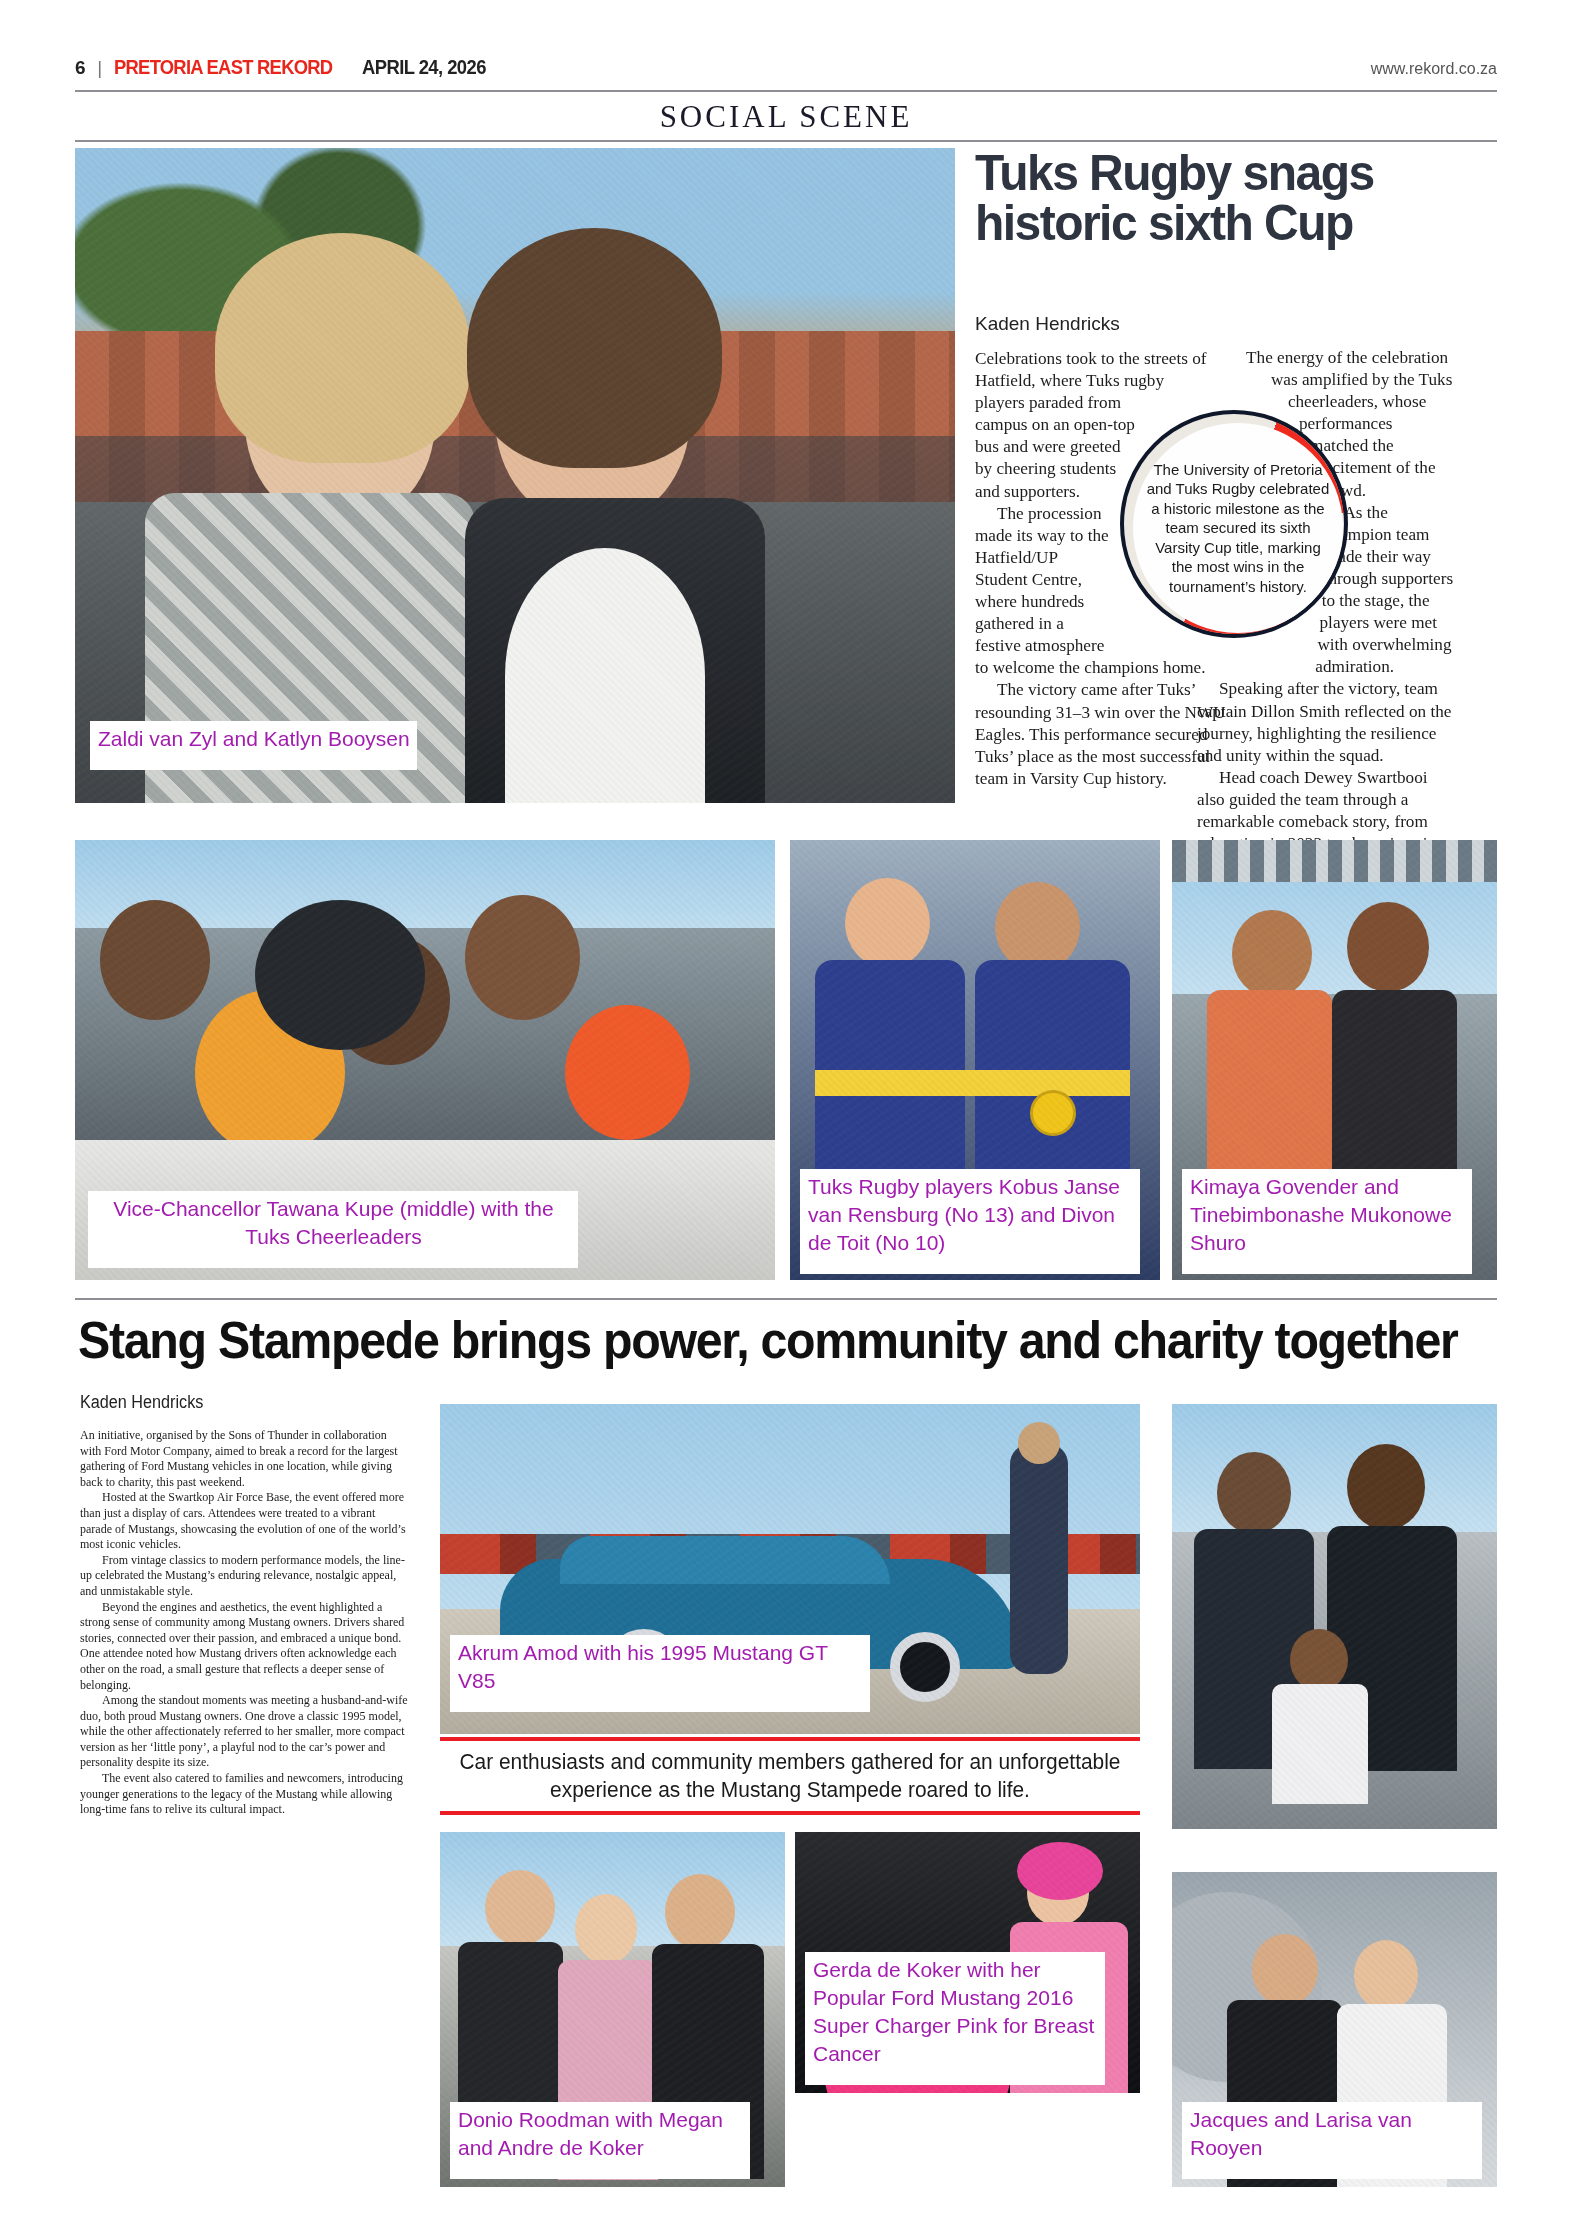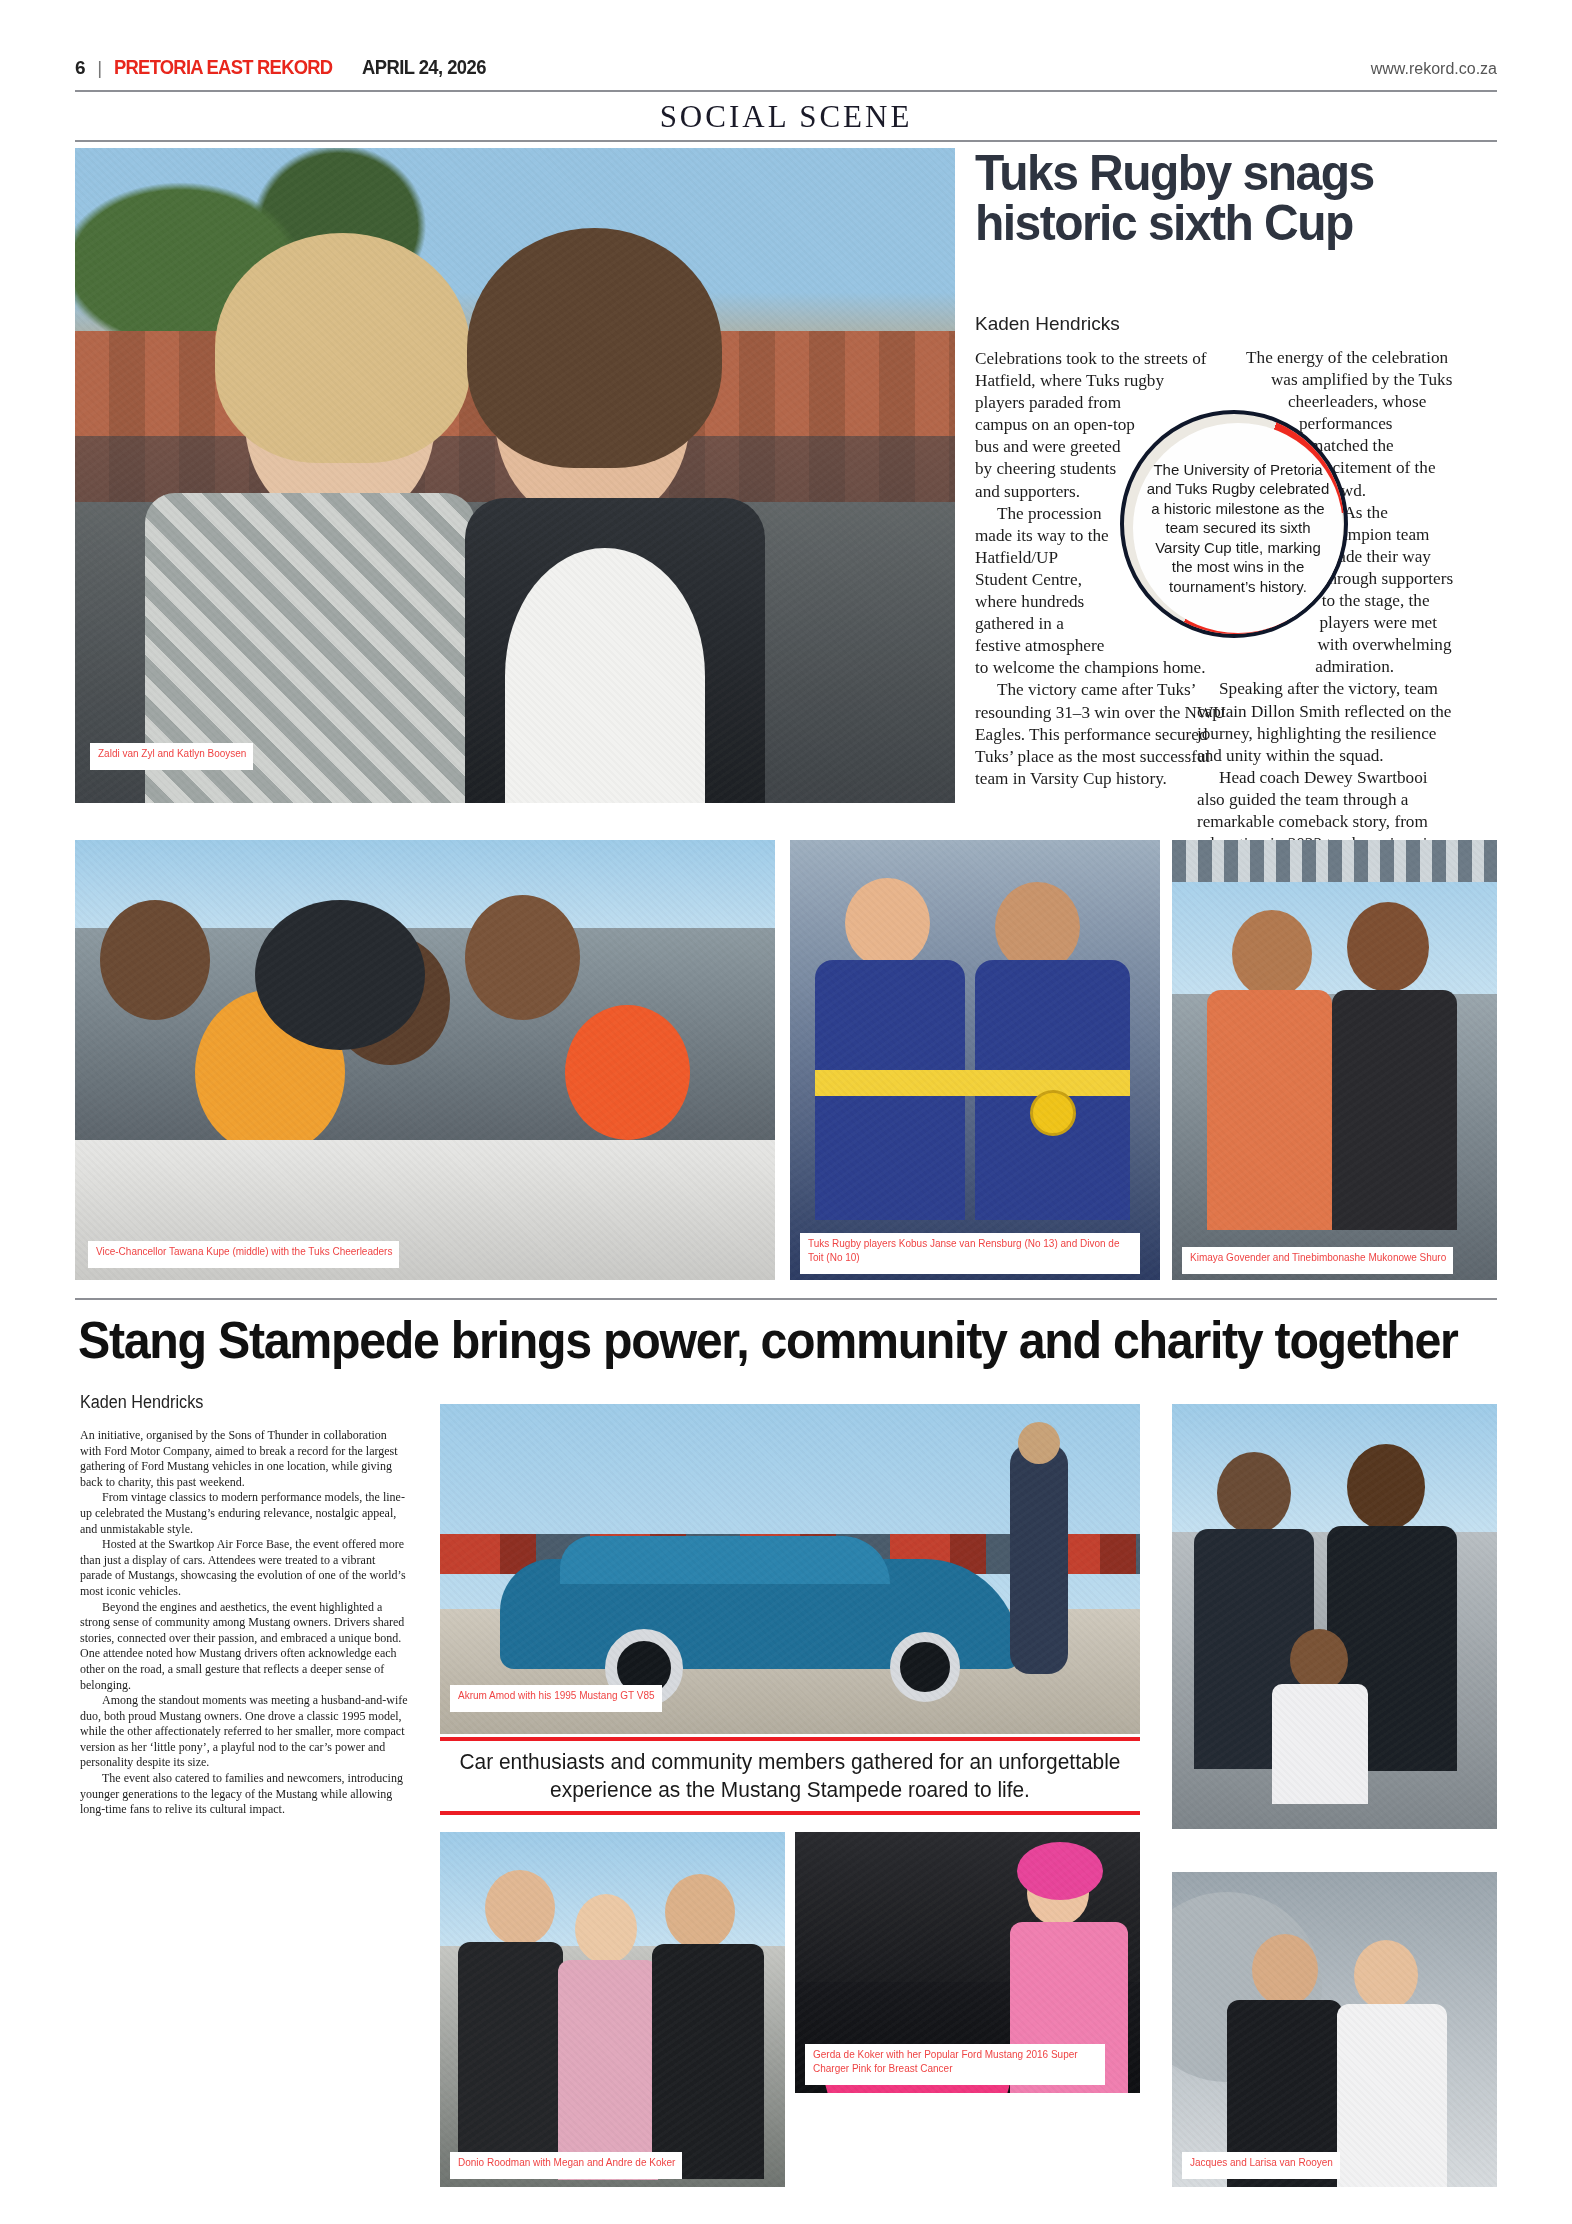--- a/index.html
+++ b/index.html
@@ -44,23 +44,23 @@
     text-align: center; font-family: "Liberation Serif", serif;
     font-size: 31px; letter-spacing: 3px; color: #1a1a28; line-height: 42px;
   }
   .rule-under-section { position: absolute; left: 75px; top: 140px; width: 1422px; height: 2px; background: #8d8f95; }
 
   
   .photo { position: absolute; overflow: hidden; background: #cfd3d6; }
   .photo .ph-layer { position: absolute; inset: 0; }
 
   .caption {
-    position: absolute; background: #ffffff; color: #ef4444;
-    font-family: "Liberation Sans", sans-serif; font-size: 10px; line-height: 1.33;
-    padding: 4px 7px 10px 8px; white-space: pre-line; z-index: 6;
+    position: absolute; background: #ffffff; color: #a21caf;
+    font-family: "Liberation Sans", sans-serif; font-size: 21px; line-height: 1.33;
+    padding: 4px 7px 17px 8px; white-space: pre-line; z-index: 6;
   }
 
   
   .a1-headline {
     position: absolute; left: 975px; top: 148px; width: 530px;
     font-family: "Liberation Sans", sans-serif; font-weight: bold;
     font-size: 50px; line-height: 1.0; letter-spacing: -1.6px; color: #2e3440;
     transform: scaleX(0.96); transform-origin: left top;
   }
   .a1-byline {
@@ -255,22 +255,22 @@
     <div style="position:absolute; left:160px; top:150px; width:125px; height:240px; background:#2a2a2e; border-radius:14px 14px 0 0;"></div>
     <div class="caption" style="left:10px; bottom:6px; max-width:290px;">Kimaya Govender and Tinebimbonashe Mukonowe Shuro</div>
   </div>
 
   <div class="rule-mid"></div>
   <h1 class="a2-headline">Stang Stampede brings power, community and charity together</h1>
   <div class="a2-byline">Kaden Hendricks</div>
 
   <div class="col-text a2-col">
     <p>An initiative, organised by the Sons of Thunder in collaboration with Ford Motor Company, aimed to break a record for the largest gathering of Ford Mustang vehicles in one location, while giving back to charity, this past weekend.</p>
+    <p>Hosted at the Swartkop Air Force Base, the event offered more than just a display of cars. Attendees were treated to a vibrant parade of Mustangs, showcasing the evolution of one of the world’s most iconic vehicles.</p>
     <p>From vintage classics to modern performance models, the line-up celebrated the Mustang’s enduring relevance, nostalgic appeal, and unmistakable style.</p>
-    <p>Hosted at the Swartkop Air Force Base, the event offered more than just a display of cars. Attendees were treated to a vibrant parade of Mustangs, showcasing the evolution of one of the world’s most iconic vehicles.</p>
     <p>Beyond the engines and aesthetics, the event highlighted a strong sense of community among Mustang owners. Drivers shared stories, connected over their passion, and embraced a unique bond. One attendee noted how Mustang drivers often acknowledge each other on the road, a small gesture that reflects a deeper sense of belonging.</p>
     <p>Among the standout moments was meeting a husband-and-wife duo, both proud Mustang owners. One drove a classic 1995 model, while the other affectionately referred to her smaller, more compact version as her ‘little pony’, a playful nod to the car’s power and personality despite its size.</p>
     <p>The event also catered to families and newcomers, introducing younger generations to the legacy of the Mustang while allowing long-time fans to relive its cultural impact.</p>
   </div>
 
   <div class="photo noise" style="left:440px; top:1404px; width:700px; height:330px;">
     <div class="ph-layer sky"></div>
     <div class="ph-layer" style="top:62%; height:38%; background:linear-gradient(#cfc9bd,#b3ad9f);"></div>
     <div style="position:absolute; left:0; top:130px; width:100%; height:40px;
          background: repeating-linear-gradient(90deg,#c3402e 0 60px,#8e2f22 60px 96px, #4a5b6b 96px 150px);"></div>

